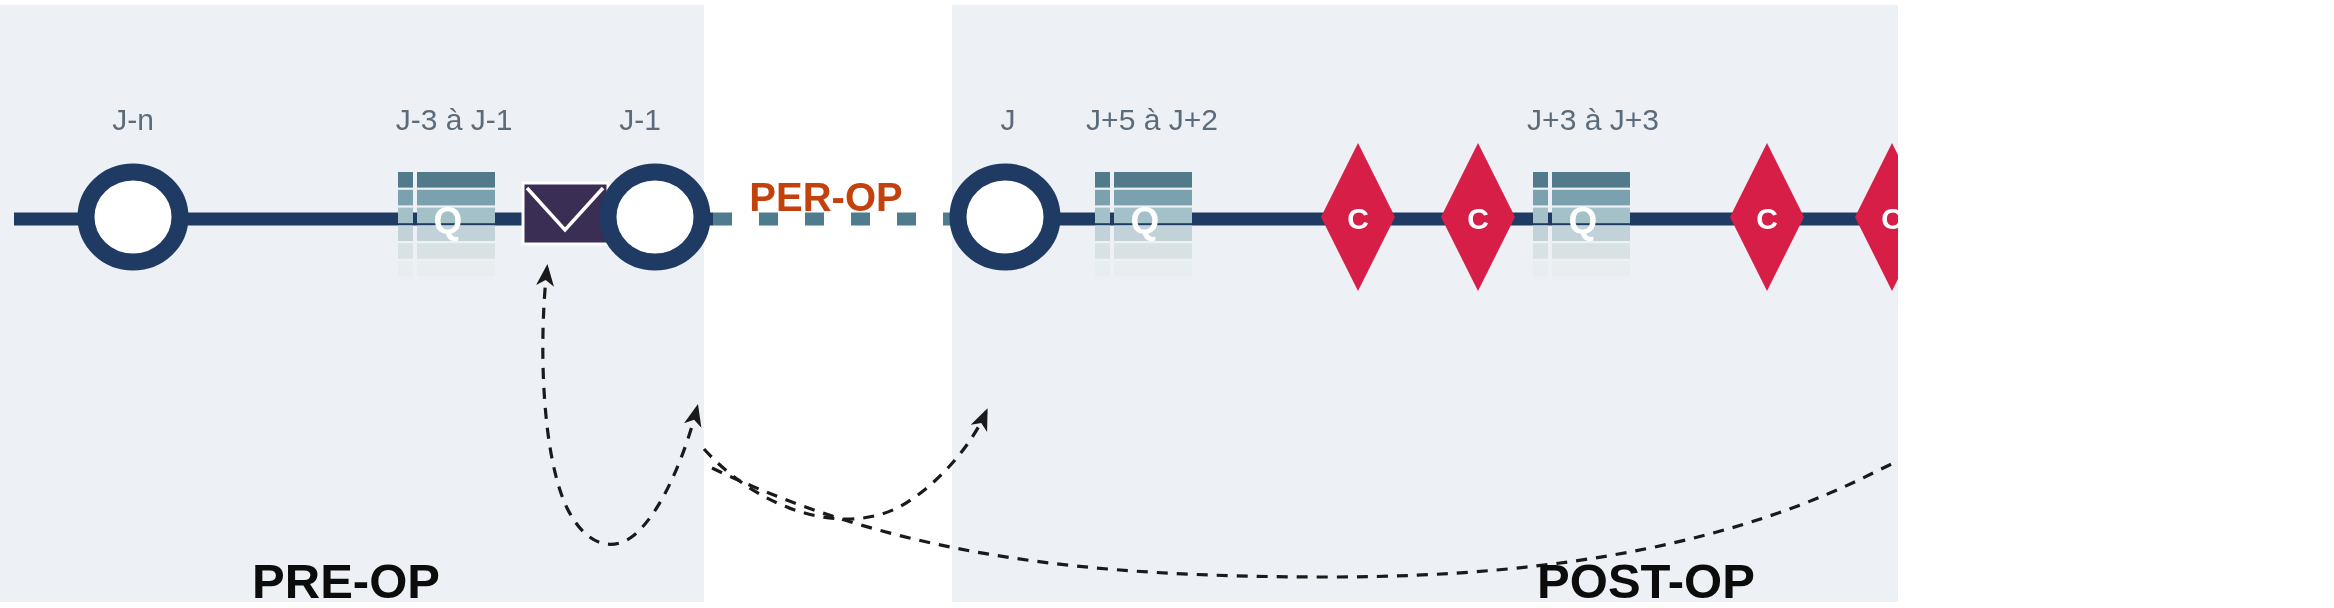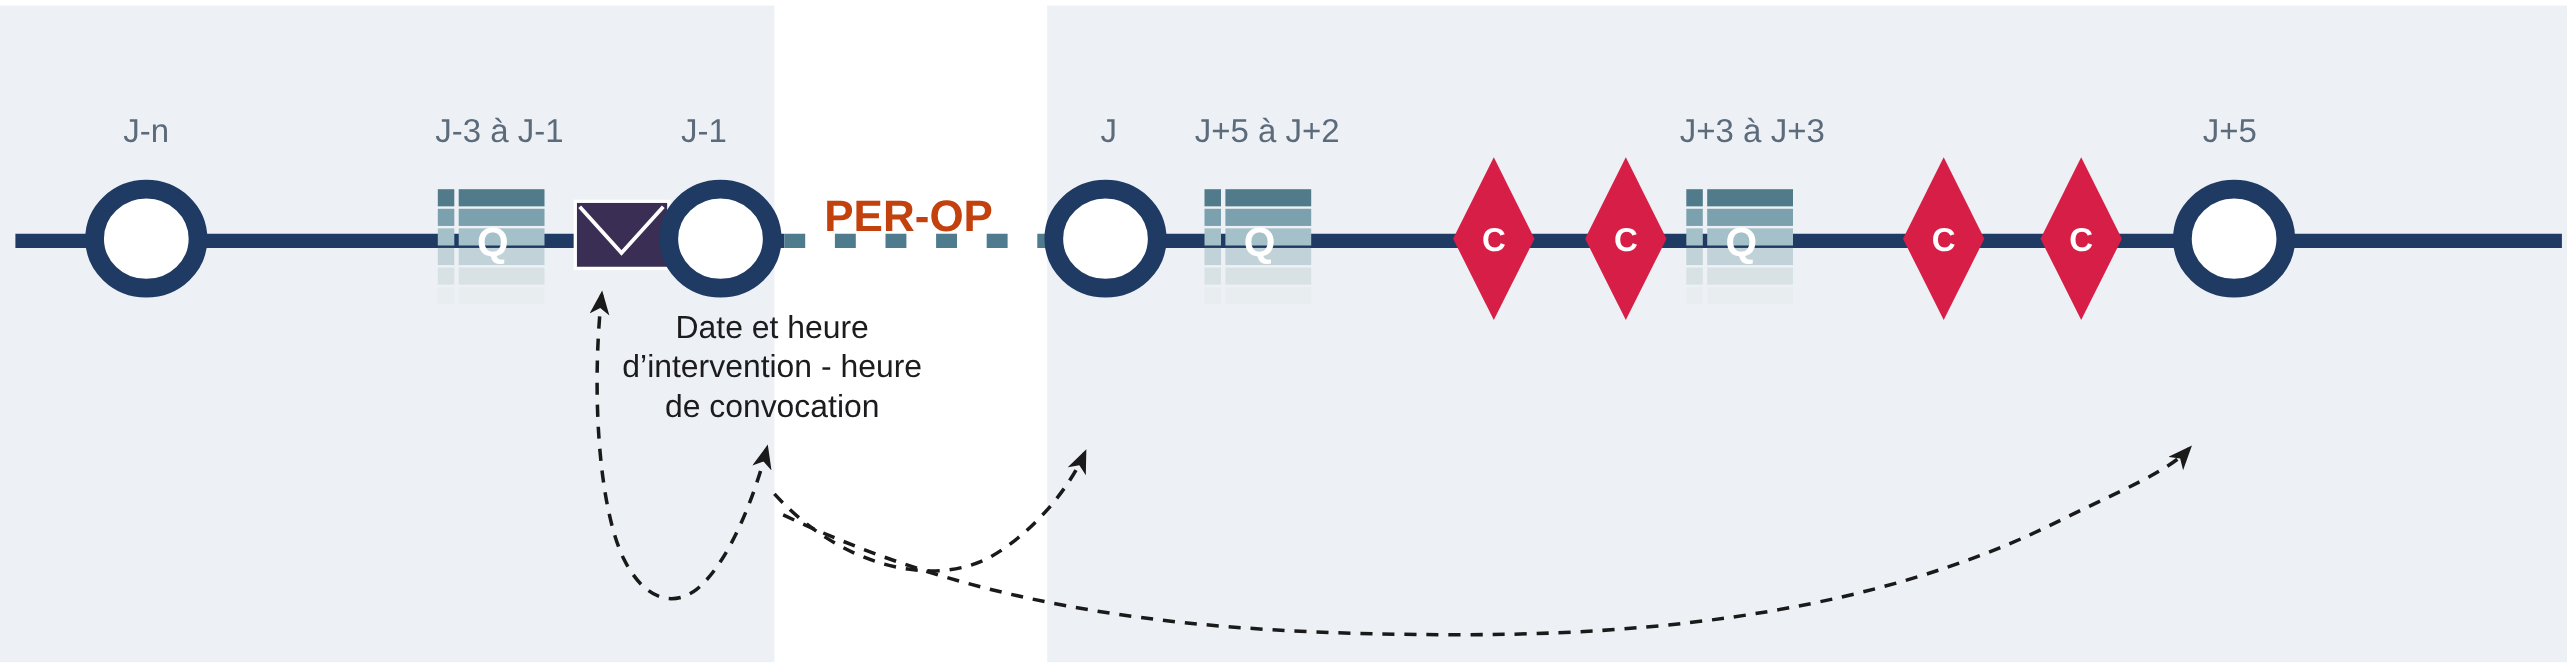--- a/index.html
+++ b/index.html
@@ -1,21 +1,21 @@
 <!DOCTYPE html>
 <html style="--navy: #1f3a63; --teal: #4e7b8d; --red: #d71e47; --purple: #3a2e54; --slate: #5c6b7b; --panel: #edf1f5; --text: #1c1c1e; --arrow: #1a1a1a;"><head>
 <meta charset="utf-8">
 <style>
   :root{
     --navy:#1f3a63; --teal:#4e7b8d; --red:#d71e47; --purple:#3a2e54;
     --slate:#5c6b7b; --panel:#edf1f5; --text:#1c1c1e; --arrow:#1a1a1a;
   }
   html,body{margin:0;padding:0;background:#ffffff;}
   #stage{
-    position:relative; width:2334px; height:608px; background:#ffffff;
+    position:relative; width:1898px; height:608px; background:#ffffff;
     font-family:"Liberation Sans","DejaVu Sans",sans-serif; overflow:hidden;
   }
   .panel{position:absolute; top:5px; height:597px; background:var(--panel);}
   #panel-pre{left:0; width:704px;}
   #panel-post{left:952px; width:1382px;}
   svg#shapes{position:absolute; left:0; top:0;}
   .day-label{
     position:absolute; top:103px; transform:translateX(-50%);
     font-size:30px; color:var(--slate); white-space:nowrap; text-align:center;
   }
@@ -109,27 +109,26 @@
   </svg>
 
   <div class="day-label" style="left:133px">J-n</div>
   <div class="day-label" style="left:454px">J-3 à J-1</div>
   <div class="day-label" style="left:640px">J-1</div>
   <div class="day-label" style="left:1008px">J</div>
   <div class="day-label" style="left:1152px">J+5 à J+2</div>
   <div class="day-label" style="left:1593px">J+3 à J+3</div>
   <div class="day-label" style="left:2027px">J+5</div>
 
-  <div class="caption" style="left:702px">Date et heure
-d’intervention - heure
-de convocation</div>
 
   <div class="badge-letter q-letter" style="left:448px;  top:221px">Q</div>
   <div class="badge-letter q-letter" style="left:1145px; top:221px">Q</div>
   <div class="badge-letter q-letter" style="left:1583px; top:221px">Q</div>
   <div class="badge-letter c-letter" style="left:1358px; top:219px">C</div>
   <div class="badge-letter c-letter" style="left:1478px; top:219px">C</div>
   <div class="badge-letter c-letter" style="left:1767px; top:219px">C</div>
   <div class="badge-letter c-letter" style="left:1892px; top:219px">C</div>
 
   <div class="perop-label" style="left:826px">PER-OP</div>
+  <div class="phase-label" style="left:346px">PRE-OP</div>
+  <div class="phase-label" style="left:1646px">POST-OP</div>
 
 </div>
 
 </body></html>

